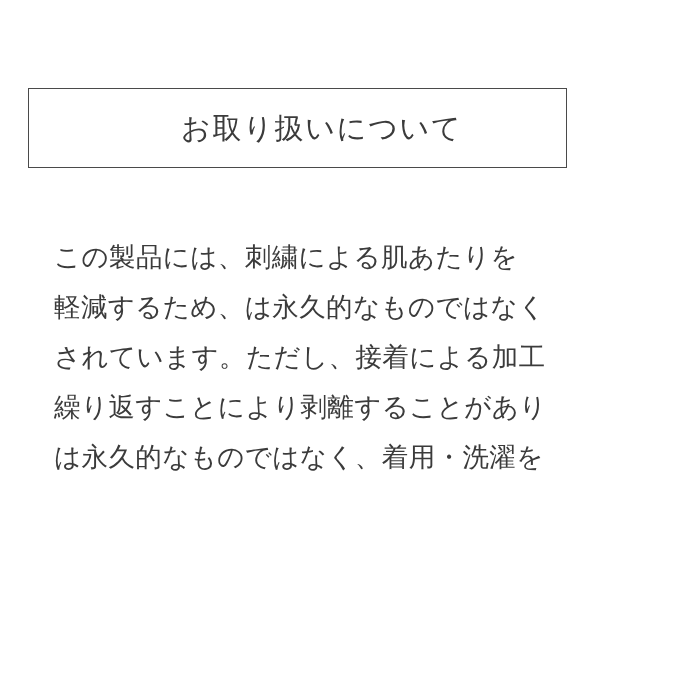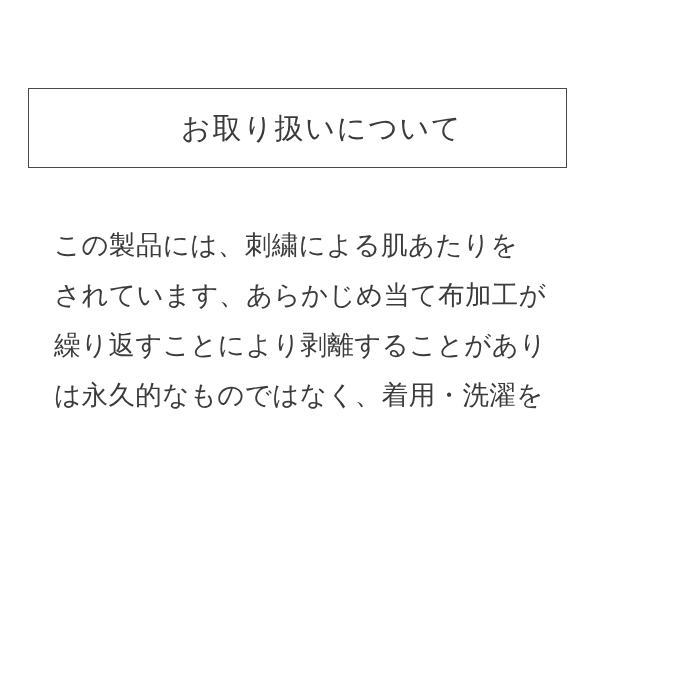--- a/index.html
+++ b/index.html
@@ -37,21 +37,21 @@
     font-size: 29px;
     line-height: 1;
     letter-spacing: 0.06em;
     color: #3b3b3b;
     font-weight: 400;
     white-space: nowrap;
   }
   .body-block {
     position: absolute;
     left: 54px;
-    top: 220px;
+    top: 232px;
     width: 600px;
   }
   .body-line {
     font-size: 26.5px;
     line-height: 50px;
     letter-spacing: 0.015em;
     color: #3b3b3b;
     white-space: nowrap;
   }
 </style>
@@ -59,18 +59,19 @@
 <body>
 
 <div class="page">
 
   <div class="heading-box">
     <span class="heading-text">お取り扱いについて</span>
   </div>
 
   <div class="body-block">
     <div class="body-line">この製品には、刺繍による肌あたりを</div>
-    <div class="body-line">されています、あらかじめ当て布加工が</div>
+    <div class="body-line">軽減するため、は永久的なものではなく</div>
+    <div class="body-line">されています。ただし、接着による加工</div>
     <div class="body-line">繰り返すことにより剥離することがあり</div>
     <div class="body-line">は永久的なものではなく、着用・洗濯を</div>
   </div>
 
 </div>
 
 </body></html>

